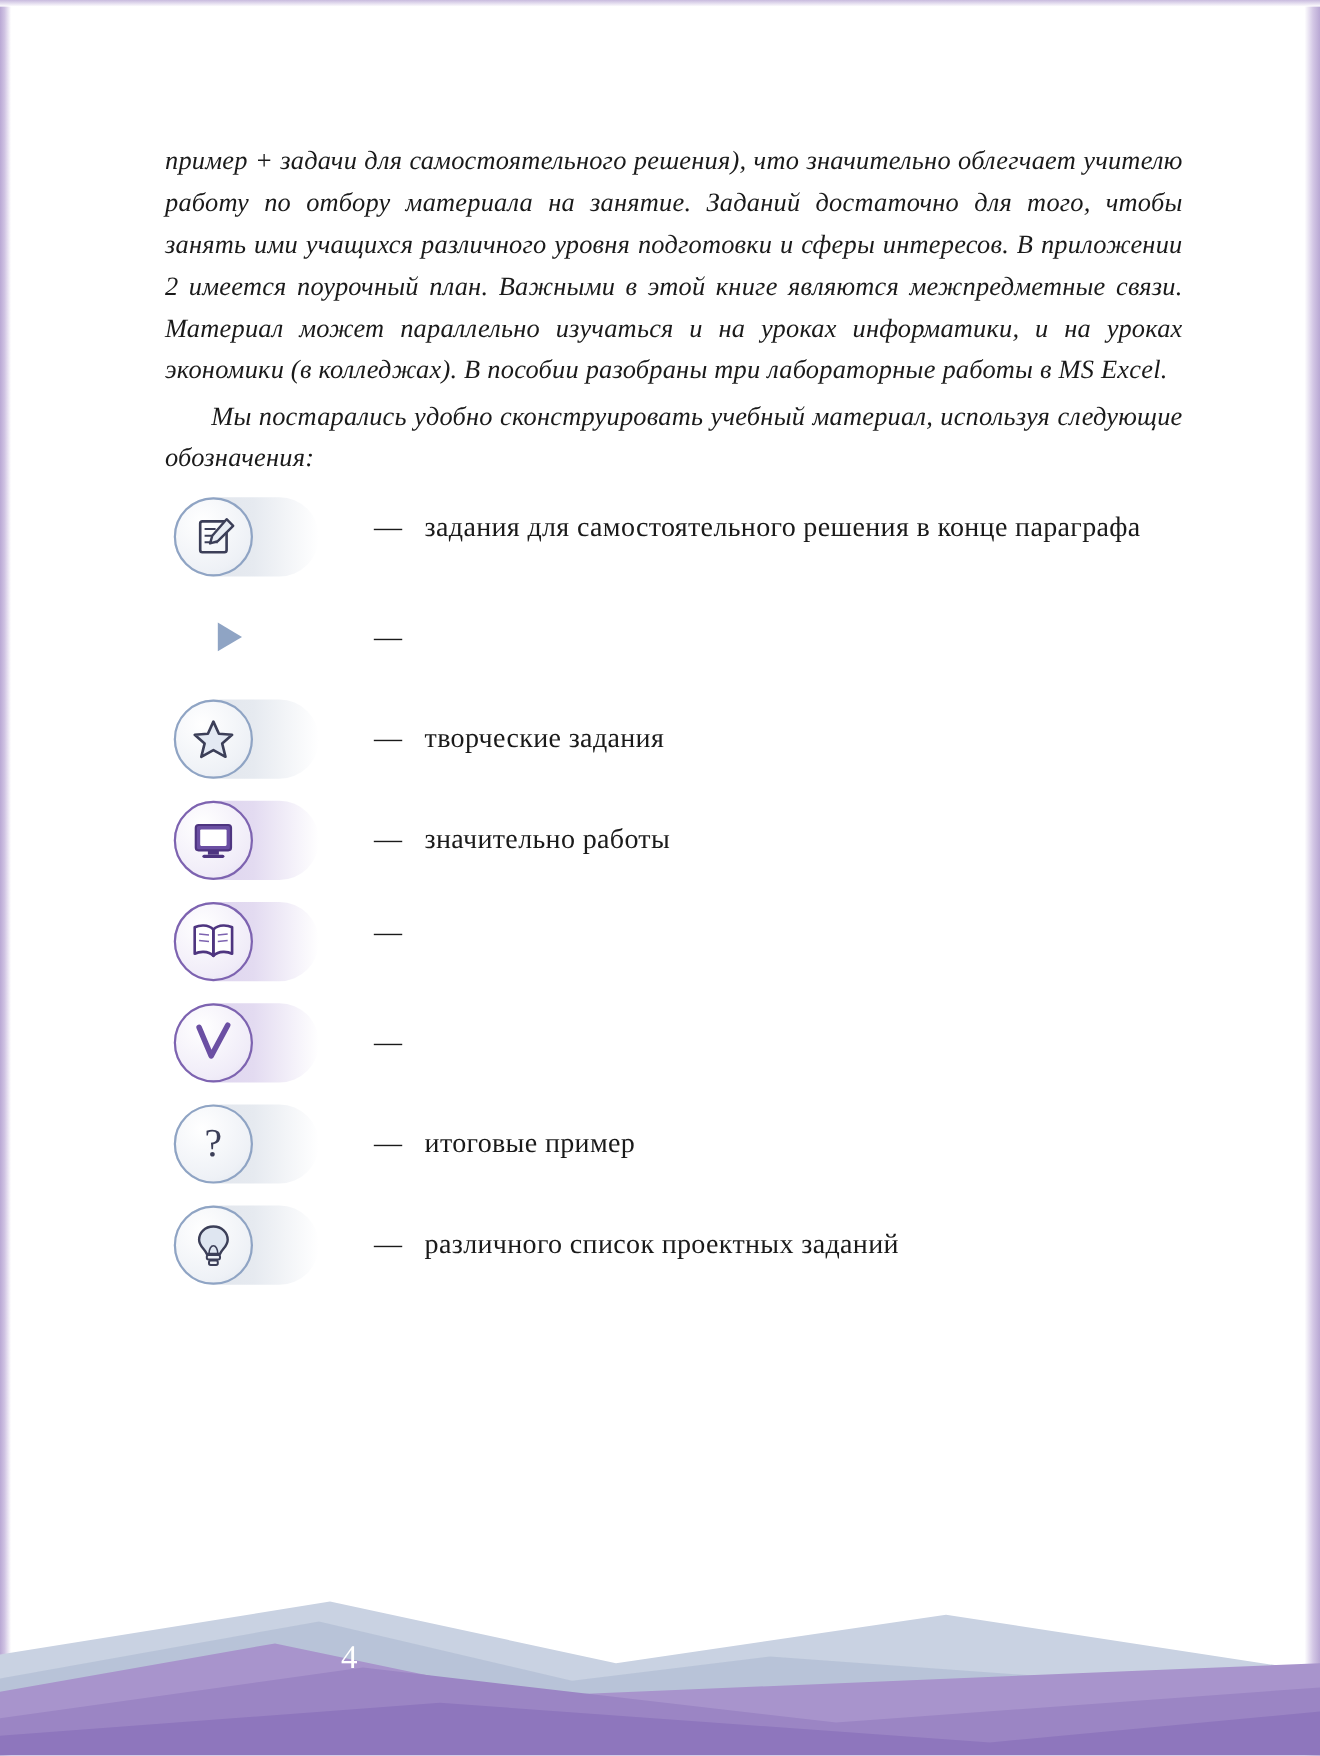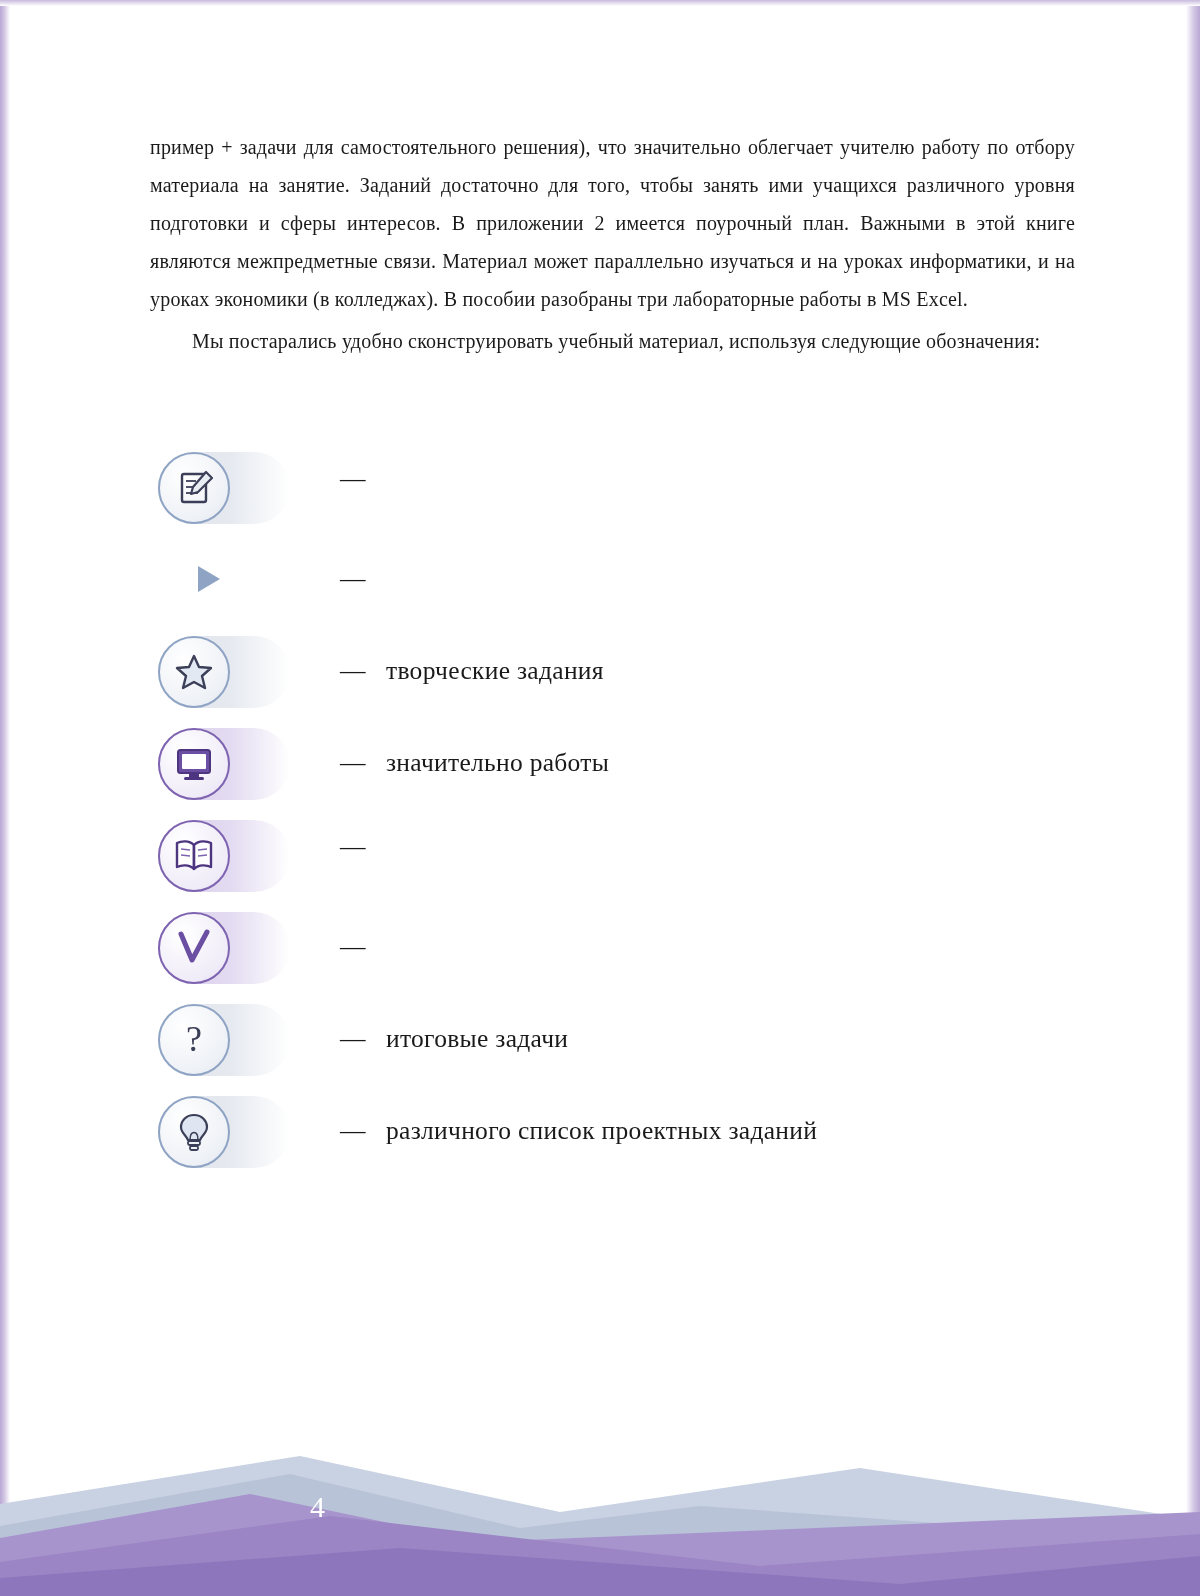--- a/index.html
+++ b/index.html
@@ -38,25 +38,26 @@
 
   
   .content {
     position: absolute;
     left: 150px;
     top: 128px;
     width: 925px;
   }
   p.body {
     margin: 0;
-    font-size: 20px;
+    font-size: 24px;
     line-height: 38px;
     text-align: justify;
     text-justify: inter-word;
     letter-spacing: 0.2px;
+    font-style: italic;
   }
   p.body + p.body {
     margin-top: 4px;
     text-indent: 42px;
   }
 
   
   .legend {
     position: absolute;
     left: 150px;
@@ -178,20 +179,21 @@
         <svg width="44" height="44" viewBox="0 0 44 44">
           <rect x="10" y="8" width="24" height="28" rx="2" fill="none" stroke="#3c3f58" stroke-width="2.4"></rect>
           <line x1="14" y1="15" x2="24" y2="15" stroke="#3c3f58" stroke-width="1.8"></line>
           <line x1="14" y1="21" x2="22" y2="21" stroke="#3c3f58" stroke-width="1.8"></line>
           <line x1="14" y1="27" x2="26" y2="27" stroke="#3c3f58" stroke-width="1.8"></line>
           <path d="M34 6 L40 12 L26 26 L19 28 L21 21 Z" fill="#e9edf4" stroke="#3c3f58" stroke-width="2.2" stroke-linejoin="round"></path>
         </svg>
       </div>
     </div>
     <div class="dash">—</div>
+    <div class="legend-text">задания для самостоятельного решения в конце параграфа</div>
   </div>
 
   <div class="legend-row">
     <div class="icon-cell">
       <div class="triangle-marker"></div>
     </div>
     <div class="dash">—</div>
   </div>
 
   <div class="legend-row">
@@ -256,21 +258,21 @@
   <div class="legend-row">
     <div class="icon-cell">
       <div class="badge grey"></div>
       <div class="circle blue">
         <svg width="44" height="44" viewBox="0 0 44 44">
           <text x="22" y="33" text-anchor="middle" font-family="Liberation Serif, serif" font-size="36" fill="#3c3f58">?</text>
         </svg>
       </div>
     </div>
     <div class="dash">—</div>
-    <div class="legend-text">итоговые задачи</div>
+    <div class="legend-text">итоговые пример</div>
   </div>
 
   <div class="legend-row">
     <div class="icon-cell">
       <div class="badge grey"></div>
       <div class="circle blue">
         <svg width="42" height="44" viewBox="0 0 42 44">
           <path d="M21 5 C13 5, 8 11, 8 17 C8 23, 13 25, 15 30 L27 30 C29 25, 34 23, 34 17 C34 11, 29 5, 21 5 Z" fill="#dfe6f1" stroke="#3c3f58" stroke-width="2.2" stroke-linejoin="round"></path>
           <rect x="15" y="31" width="12" height="4" rx="1.5" fill="#eef1f6" stroke="#3c3f58" stroke-width="1.8"></rect>
           <rect x="17" y="36" width="8" height="4" rx="1.5" fill="#eef1f6" stroke="#3c3f58" stroke-width="1.8"></rect>

